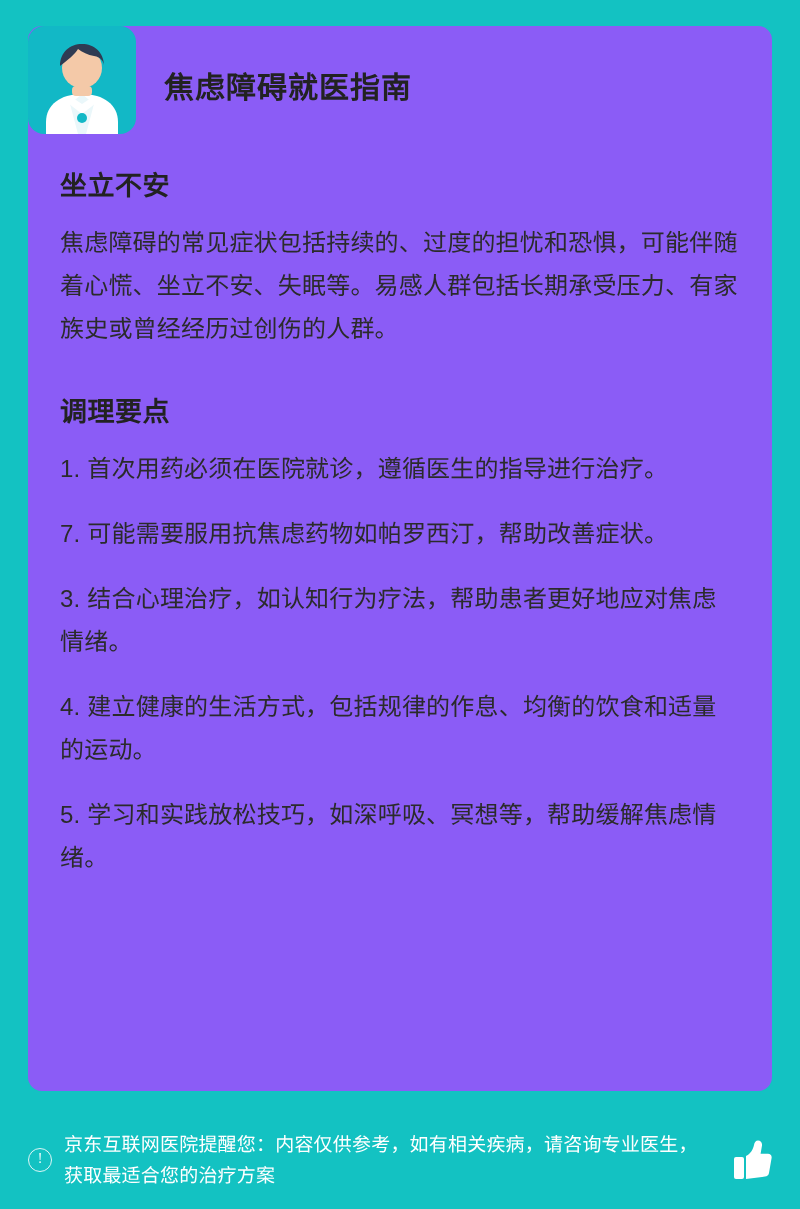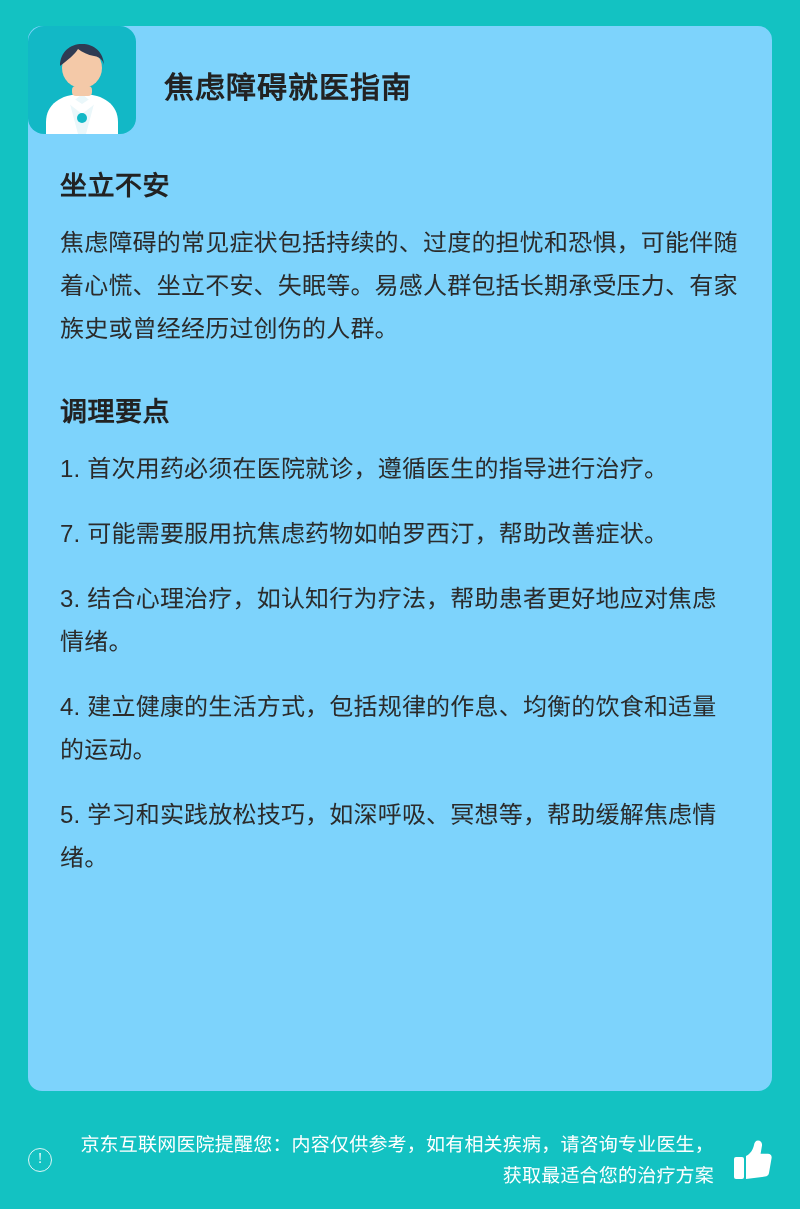--- a/index.html
+++ b/index.html
@@ -15,21 +15,21 @@
   }
   .page {
     position: relative;
     width: 800px;
     height: 1209px;
     box-sizing: border-box;
     padding: 26px 28px 0 28px;
   }
   .card {
     position: relative;
-    background: #7dd3fc;
+    background: #8b5cf6;
     border-radius: 14px;
     width: 744px;
     min-height: 1065px;
     box-sizing: border-box;
     padding: 30px 32px 34px 32px;
   }
   .doctor-icon {
     position: absolute;
     left: 0px;
     top: 0px;
@@ -98,21 +98,20 @@
     line-height: 20px;
     text-align: center;
     font-family: "Liberation Serif", serif;
   }
   .footer-text {
     flex: 1 1 auto;
     color: #ffffff;
     font-size: 19px;
     line-height: 31px;
     letter-spacing: 0.2px;
-    text-align: right;
   }
   .thumb-icon {
     flex: 0 0 auto;
     width: 40px;
     height: 42px;
     margin-left: 6px;
   }
 </style>
 </head>
 <body>

